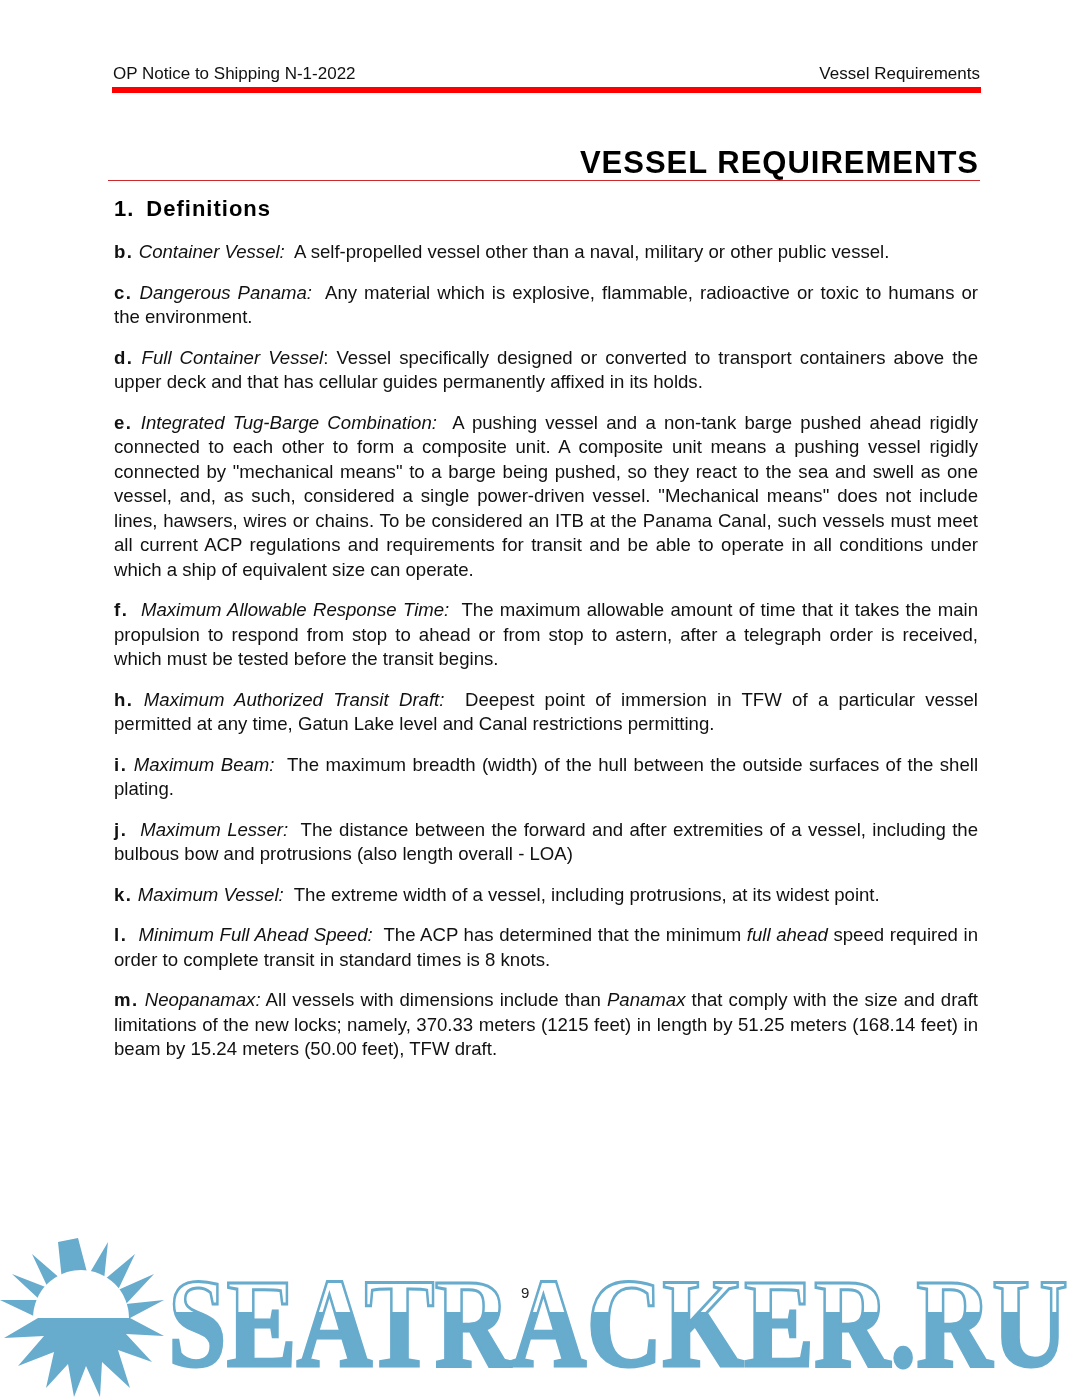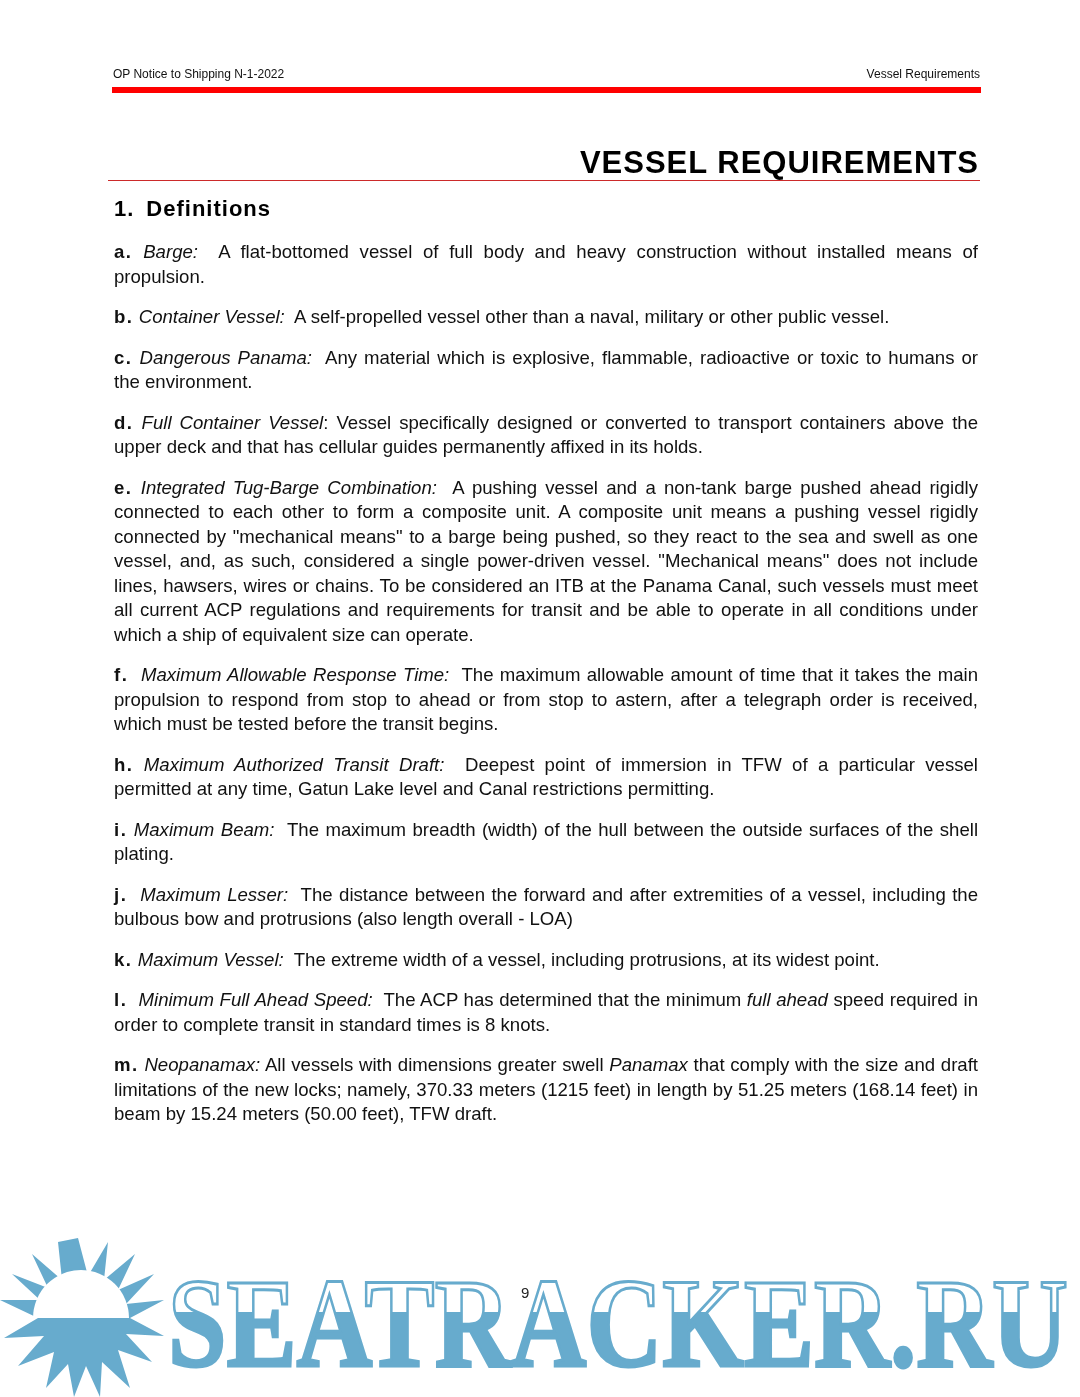--- a/index.html
+++ b/index.html
@@ -3,21 +3,21 @@
   <meta charset="utf-8">
   <style>
     html, body { margin: 0; padding: 0; background: #ffffff; }
     body {
       width: 1080px; height: 1397px; position: relative; overflow: hidden;
       font-family: "Liberation Sans", sans-serif; color: #111;
     }
     .page-header {
       position: absolute; left: 113px; top: 64px; width: 867px;
       display: flex; justify-content: space-between;
-      font-size: 12px; color: #111; line-height: 20px;
+      font-size: 17px; color: #111; line-height: 20px;
     }
     .header-rule {
       position: absolute; left: 112px; top: 87px; width: 869px; height: 6px;
       background: #ff0000;
     }
     .page-title {
       position: absolute; left: 113px; top: 143px; width: 866px;
       text-align: right; font-weight: bold; font-size: 31px; letter-spacing: 1px;
       line-height: 40px; color: #000;
     }
@@ -58,32 +58,31 @@
 <div class="header-rule"></div>
 
 <div class="page-title">VESSEL REQUIREMENTS</div>
 <div class="title-rule"></div>
 
 <div class="section-heading">
   <span class="num">1.</span><span>Definitions</span>
 </div>
 
 <div class="defs">
-  <p class="def"><span class="letter">a.</span> <span class="term">Barge:</span>&nbsp; <span>A flat-bottomed vessel of full body and heavy construction without installed means of propulsion.</span></p>
   <p class="def"><span class="letter">b.</span> <span class="term">Container Vessel:</span>&nbsp; <span>A self-propelled vessel other than a naval, military or other public vessel.</span></p>
   <p class="def"><span class="letter">c.</span> <span class="term">Dangerous Panama:</span>&nbsp; <span>Any material which is explosive, flammable, radioactive or toxic to humans or the environment.</span></p>
   <p class="def"><span class="letter">d.</span> <span class="term">Full Container Vessel</span><span>: Vessel specifically designed or converted to transport containers above the upper deck and that has cellular guides permanently affixed in its holds.</span></p>
   <p class="def"><span class="letter">e.</span> <span class="term">Integrated Tug-Barge Combination:</span>&nbsp; <span>A pushing vessel and a non-tank barge pushed ahead rigidly connected to each other to form a composite unit. A composite unit means a pushing vessel rigidly connected by "mechanical means" to a barge being pushed, so they react to the sea and swell as one vessel, and, as such, considered a single power-driven vessel. "Mechanical means" does not include lines, hawsers, wires or chains. To be considered an ITB at the Panama Canal, such vessels must meet all current ACP regulations and requirements for transit and be able to operate in all conditions under which a ship of equivalent size can operate.</span></p>
   <p class="def"><span class="letter">f.</span>&nbsp; <span class="term">Maximum Allowable Response Time:</span>&nbsp; <span>The maximum allowable amount of time that it takes the main propulsion to respond from stop to ahead or from stop to astern, after a telegraph order is received, which must be tested before the transit begins.</span></p>
   <p class="def"><span class="letter">h.</span> <span class="term">Maximum Authorized Transit Draft:</span>&nbsp; <span>Deepest point of immersion in TFW of a particular vessel permitted at any time, Gatun Lake level and Canal restrictions permitting.</span></p>
   <p class="def"><span class="letter">i.</span> <span class="term">Maximum Beam:</span>&nbsp; <span>The maximum breadth (width) of the hull between the outside surfaces of the shell plating.</span></p>
   <p class="def"><span class="letter">j.</span>&nbsp; <span class="term">Maximum Lesser:</span>&nbsp; <span>The distance between the forward and after extremities of a vessel, including the bulbous bow and protrusions (also length overall - LOA)</span></p>
   <p class="def"><span class="letter">k.</span> <span class="term">Maximum Vessel:</span>&nbsp; <span>The extreme width of a vessel, including protrusions, at its widest point.</span></p>
   <p class="def"><span class="letter">l.</span>&nbsp; <span class="term">Minimum Full Ahead Speed:</span>&nbsp; <span>The ACP has determined that the minimum </span><i>full ahead</i><span> speed required in order to complete transit in standard times is 8 knots.</span></p>
-  <p class="def"><span class="letter">m.</span> <span class="term">Neopanamax:</span> <span>All vessels with dimensions greater swell </span><i>Panamax</i><span> that comply with the size and draft limitations of the new locks; namely, 370.33 meters (1215 feet) in length by 51.25 meters (168.14 feet) in beam by 15.24 meters (50.00 feet), TFW draft.</span></p>
+  <p class="def"><span class="letter">m.</span> <span class="term">Neopanamax:</span> <span>All vessels with dimensions include than </span><i>Panamax</i><span> that comply with the size and draft limitations of the new locks; namely, 370.33 meters (1215 feet) in length by 51.25 meters (168.14 feet) in beam by 15.24 meters (50.00 feet), TFW draft.</span></p>
 </div>
 
 <div class="page-number">9</div>
 
 <svg class="watermark" viewBox="0 0 1080 159" xmlns="http://www.w3.org/2000/svg">
   <defs>
     <linearGradient id="halfFill" x1="0" y1="0" x2="0" y2="1">
       <stop offset="0.42" stop-color="#ffffff"></stop>
       <stop offset="0.42" stop-color="#67abcd"></stop>
     </linearGradient>

